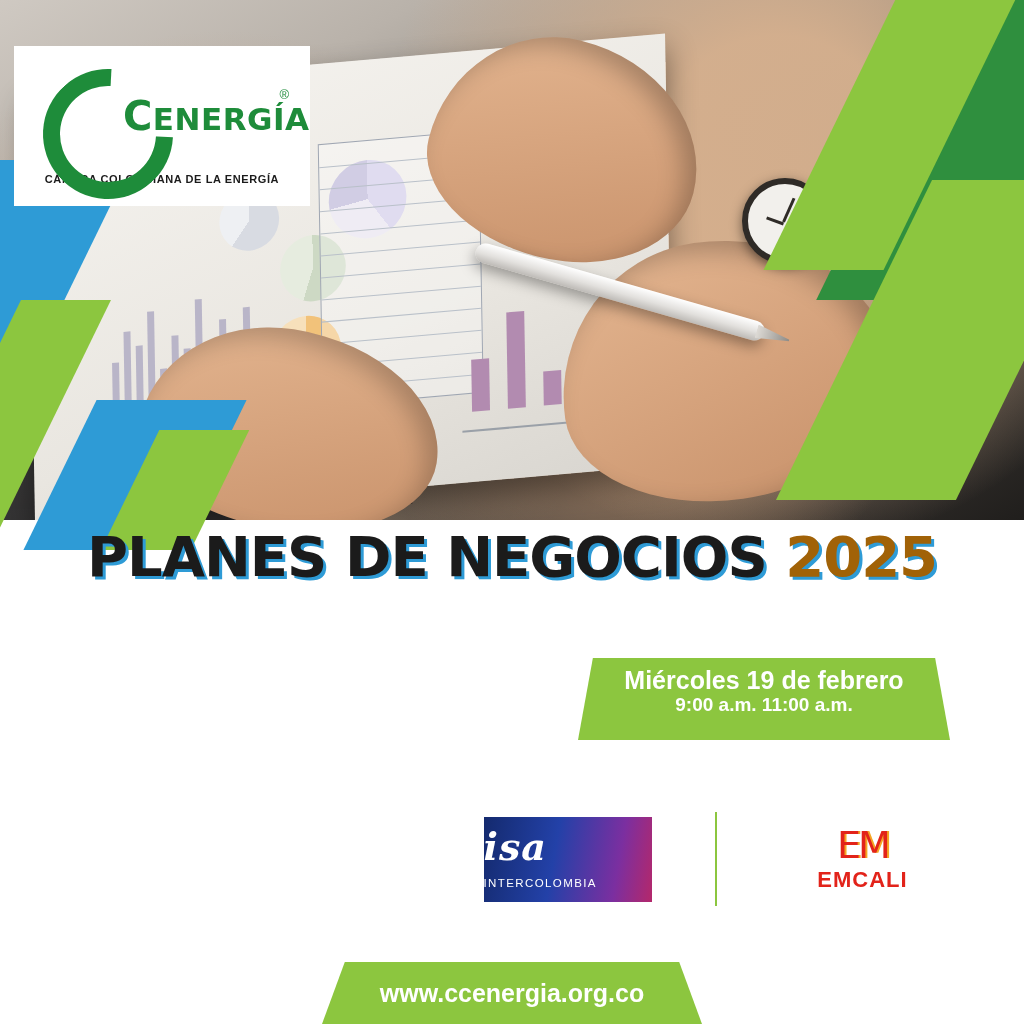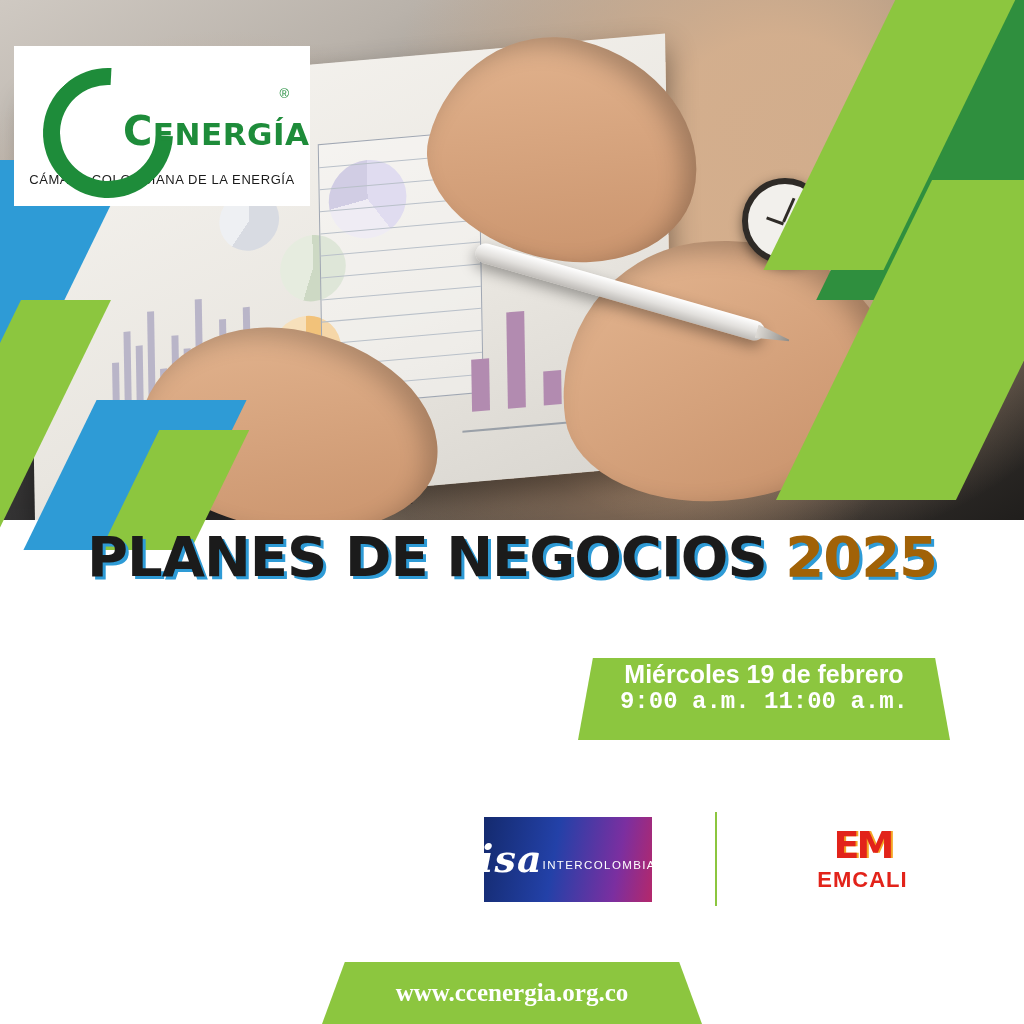--- a/index.html
+++ b/index.html
@@ -82,26 +82,26 @@
     position:absolute;left:14px;top:46px;width:296px;height:160px;background:#ffffff;
     display:flex;flex-direction:column;align-items:center;justify-content:center;
   }
   .logo-main{position:relative;width:250px;height:104px;}
   .logo-c{
     position:absolute;left:6px;top:2px;width:96px;height:96px;border-radius:50%;
     border:17px solid #1e8c3a;border-right-color:transparent;transform:rotate(-42deg);
   }
   .logo-word{
     position:absolute;left:86px;top:26px;font-size:40px;font-weight:bold;color:#1e8c3a;
-    letter-spacing:.5px;font-family:"DejaVu Sans", sans-serif;margin-top:16px;
+    letter-spacing:.5px;font-family:"DejaVu Sans", sans-serif;
   }
   .logo-word .small{font-size:31px;}
   .logo-reg{position:absolute;right:-2px;top:20px;font-size:13px;color:#1e8c3a;}
   .logo-sub{
-    font-size:13px;font-weight:normal;color:#1b1b1b;letter-spacing:.6px;margin-top:2px;
+    font-size:11px;font-weight:bold;color:#1b1b1b;letter-spacing:.6px;margin-top:2px;
     font-family:"Liberation Sans", sans-serif;
   }
 
   
   .title-wrap{position:absolute;left:0;right:0;top:524px;text-align:center;}
   .title{
     display:inline-block;font-family:"DejaVu Sans", sans-serif;font-weight:bold;
     font-size:56px;letter-spacing:-1px;color:#1b1b1b;
     text-shadow:3px 3px 0 #2e9bd6;
   }
@@ -111,50 +111,50 @@
   .blurb{
     position:absolute;left:28px;top:658px;width:470px;
     font-size:17.5px;line-height:1.55;font-weight:bold;color:#1b2430;text-align:center;
   }
 
   
   .date-banner{
     position:absolute;left:578px;top:658px;width:372px;height:82px;
     background:#8cc63f;color:#ffffff;text-align:center;
     clip-path:polygon(4% 0,96% 0,100% 100%,0 100%);
-    padding-top:2px;box-sizing:border-box;
+    padding-top:8px;box-sizing:border-box;
   }
   .date-main{font-size:25px;font-weight:bold;line-height:1.12;}
-  .date-sub{font-size:24px;font-weight:bold;line-height:1.15;font-family:Liberation Mono, monospace;}
+  .date-sub{font-size:19px;font-weight:bold;line-height:1.15;}
   .date-sub2{font-size:16px;line-height:1.2;}
 
   
   .part-title{
     position:absolute;left:578px;top:762px;width:372px;text-align:center;
     color:#2e9bd6;font-weight:bold;font-size:19px;
   }
   .logos-row{
     position:absolute;left:420px;top:806px;width:590px;height:106px;
     display:flex;align-items:center;
   }
   .logo-cell{flex:1;display:flex;align-items:center;justify-content:center;height:100%;position:relative;}
   .logo-cell + .logo-cell:before{
     content:"";position:absolute;left:0;top:6px;bottom:6px;width:2px;background:#8cc63f;
   }
   
   .isa{
     width:168px;height:85px;background:linear-gradient(100deg,#142a6e 0%,#2341a8 42%,#7b2fa0 78%,#b4286b 100%);
-    display:flex;align-items:center;justify-content:center;color:#fff;
+    display:flex;flex-direction:column;align-items:flex-start;justify-content:center;color:#fff;
   }
   .isa-word{font-family:"DejaVu Serif", serif;font-style:italic;font-size:38px;font-weight:bold;letter-spacing:1px;line-height:.95;}
   .isa-sub{font-size:11.5px;letter-spacing:1.4px;margin-top:12px;}
   
   .emcali{display:flex;flex-direction:column;align-items:center;}
   .emcali-mark{
-    font-family:"DejaVu Sans", sans-serif;font-weight:bold;font-size:38px;color:#e2231a;
+    font-family:"DejaVu Sans", sans-serif;font-weight:normal;font-size:38px;color:#e2231a;
     letter-spacing:-3px;line-height:1;text-shadow:2px 0 0 #f5a623;
   }
   .emcali-word{font-weight:bold;font-size:22px;color:#e2231a;letter-spacing:1px;margin-top:3px;}
   
   .celsia{display:flex;flex-direction:column;align-items:center;}
   .celsia-mark{
     width:46px;height:34px;
     background:
       conic-gradient(from 200deg at 50% 100%, #f07c1f 0 12deg, transparent 12deg 22deg,
         #f07c1f 22deg 34deg, transparent 34deg 44deg, #f07c1f 44deg 56deg,
@@ -163,21 +163,21 @@
   }
   .celsia-word{font-size:26px;font-weight:bold;color:#57585a;letter-spacing:2px;margin-top:4px;line-height:1;}
   .celsia-tag{font-size:9.5px;color:#f07c1f;margin-top:3px;letter-spacing:.2px;}
 
   
   .footer{
     position:absolute;left:322px;top:962px;width:380px;height:62px;background:#8cc63f;
     clip-path:polygon(6% 0,94% 0,100% 100%,0 100%);
     display:flex;align-items:center;justify-content:center;
   }
-  .footer a,.footer span{color:#ffffff;font-size:25px;font-weight:bold;text-decoration:none;font-family:Liberation Serif, serif;}
+  .footer a,.footer span{color:#ffffff;font-size:25px;font-weight:bold;text-decoration:none;}
 </style>
 </head>
 <body>
 
 <div class="poster">
 
   <div class="hero">
     <div class="hero-photo"></div>
 
     <div class="laptop">

